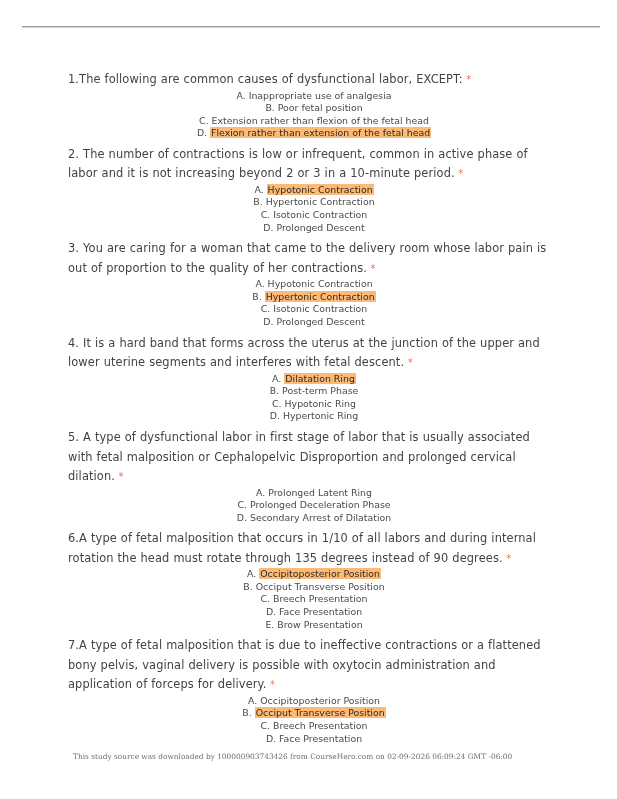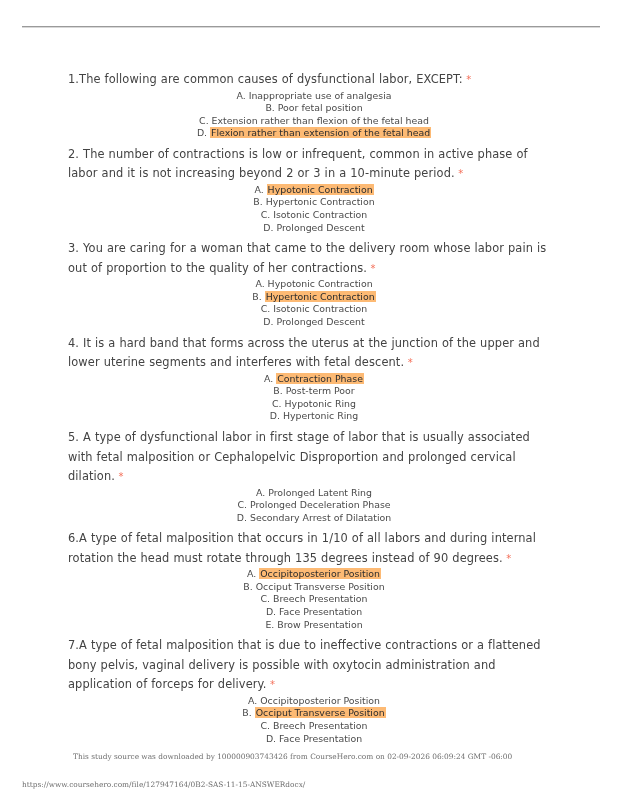--- a/index.html
+++ b/index.html
@@ -130,22 +130,22 @@
         <ul class="options">
           <li class="opt"><span class="letter">A.</span> <span class="otext">Hypotonic Contraction</span></li>
           <li class="opt hl"><span class="letter">B.</span> <span class="otext">Hypertonic Contraction</span></li>
           <li class="opt"><span class="letter">C.</span> <span class="otext">Isotonic Contraction</span></li>
           <li class="opt"><span class="letter">D.</span> <span class="otext">Prolonged Descent</span></li>
         </ul>
       </div>
       <div class="qblock">
         <p class="qtext">4. It is a hard band that forms across the uterus at the junction of the upper and lower uterine segments and interferes with fetal descent.<span class="req"> *</span></p>
         <ul class="options">
-          <li class="opt hl"><span class="letter">A.</span> <span class="otext">Contraction Phase</span></li>
-          <li class="opt"><span class="letter">B.</span> <span class="otext">Post-term Poor</span></li>
+          <li class="opt hl"><span class="letter">A.</span> <span class="otext">Dilatation Ring</span></li>
+          <li class="opt"><span class="letter">B.</span> <span class="otext">Post-term Phase</span></li>
           <li class="opt"><span class="letter">C.</span> <span class="otext">Hypotonic Ring</span></li>
           <li class="opt"><span class="letter">D.</span> <span class="otext">Hypertonic Ring</span></li>
         </ul>
       </div>
       <div class="qblock">
         <p class="qtext">5. A type of dysfunctional labor in first stage of labor that is usually associated with fetal malposition or Cephalopelvic Disproportion and prolonged cervical dilation.<span class="req"> *</span></p>
         <ul class="options">
           <li class="opt"><span class="letter">A.</span> <span class="otext">Prolonged Latent Ring</span></li>
           <li class="opt"><span class="letter">C.</span> <span class="otext">Prolonged Deceleration Phase</span></li>
           <li class="opt"><span class="letter">D.</span> <span class="otext">Secondary Arrest of Dilatation</span></li>
@@ -169,15 +169,14 @@
           <li class="opt"><span class="letter">C.</span> <span class="otext">Breech Presentation</span></li>
           <li class="opt"><span class="letter">D.</span> <span class="otext">Face Presentation</span></li>
         </ul>
       </div>
     </div>
 
   <div class="footer">
     <div class="footer-line">This study source was downloaded by 100000903743426 from CourseHero.com on 02-09-2026 06:09:24 GMT -06:00</div>
   </div>
 
-  <a class="footer-url" href="#">https://www.coursehero.com/file/127947164/0B2-SAS-11-15-ANSWERdocx/</a>
 
 </div>
 
 </body></html>

